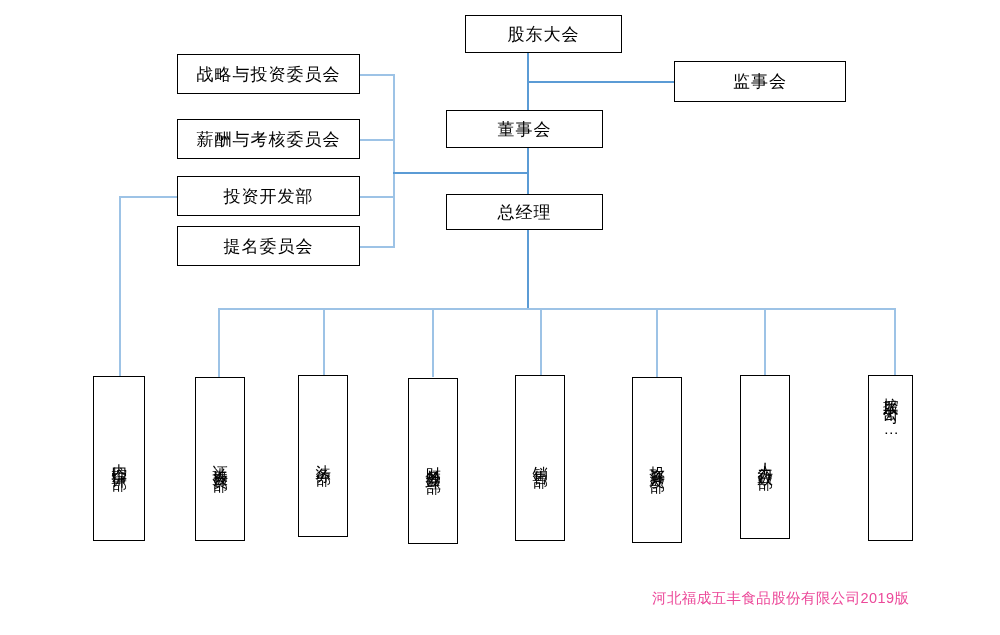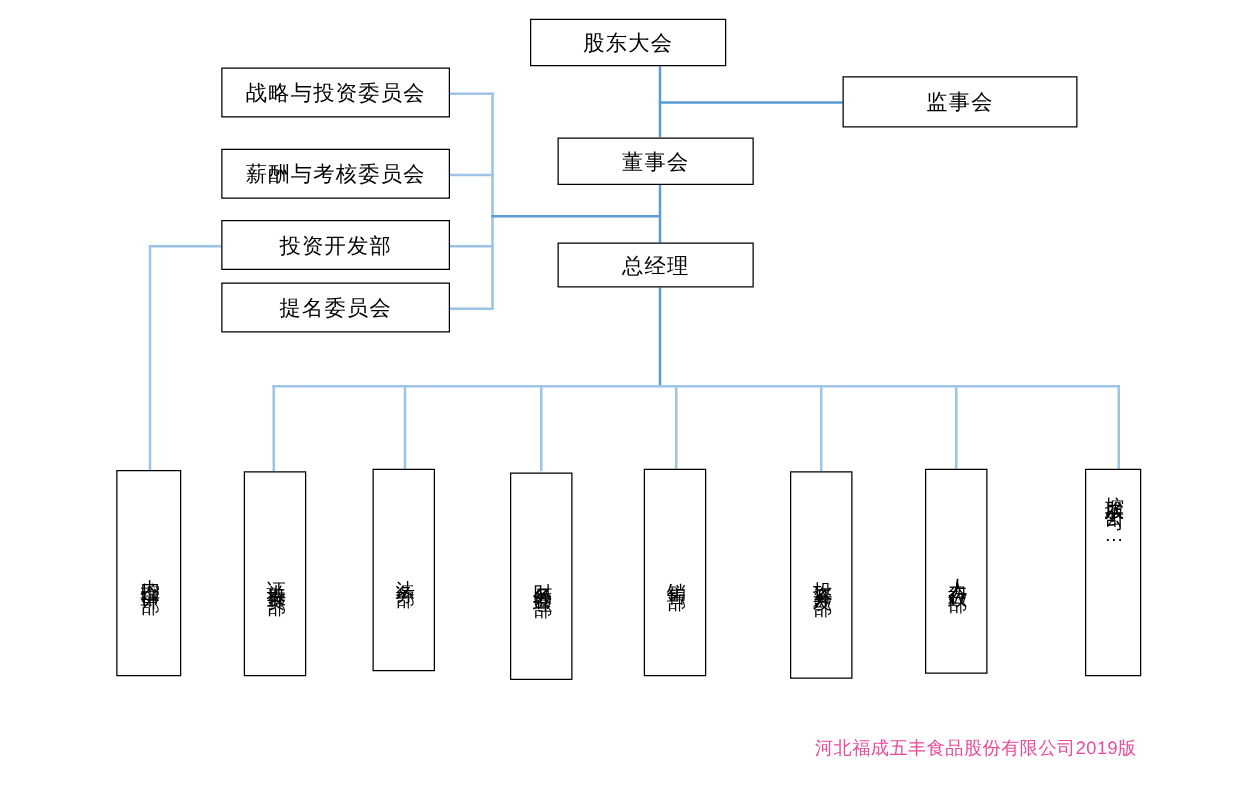--- a/index.html
+++ b/index.html
@@ -101,25 +101,25 @@
   <div class="ln h pale" style="left:218px; top:308px; width:677px;"></div>
 
   <div class="ln v pale" style="left:218px; top:308px; height:69px;"></div>
   <div class="ln v pale" style="left:323px; top:308px; height:69px;"></div>
   <div class="ln v pale" style="left:432px; top:308px; height:69px;"></div>
   <div class="ln v pale" style="left:540px; top:308px; height:69px;"></div>
   <div class="ln v pale" style="left:656px; top:308px; height:69px;"></div>
   <div class="ln v pale" style="left:764px; top:308px; height:69px;"></div>
   <div class="ln v pale" style="left:894px; top:308px; height:69px;"></div>
 
-  <div class="node h" style="left:424px; top:15px; width:157px; height:38px;">
+  <div class="node h" style="left:465px; top:15px; width:157px; height:38px;">
     <span class="label">股东大会</span>
   </div>
 
-  <div class="node h" style="left:674px; top:61px; width:188px; height:41px;">
+  <div class="node h" style="left:674px; top:61px; width:172px; height:41px;">
     <span class="label">监事会</span>
   </div>
 
   <div class="node h" style="left:446px; top:194px; width:157px; height:36px;">
     <span class="label">总经理</span>
   </div>
 
   <div class="node h" style="left:446px; top:110px; width:157px; height:38px;">
     <span class="label">董事会</span>
   </div>

